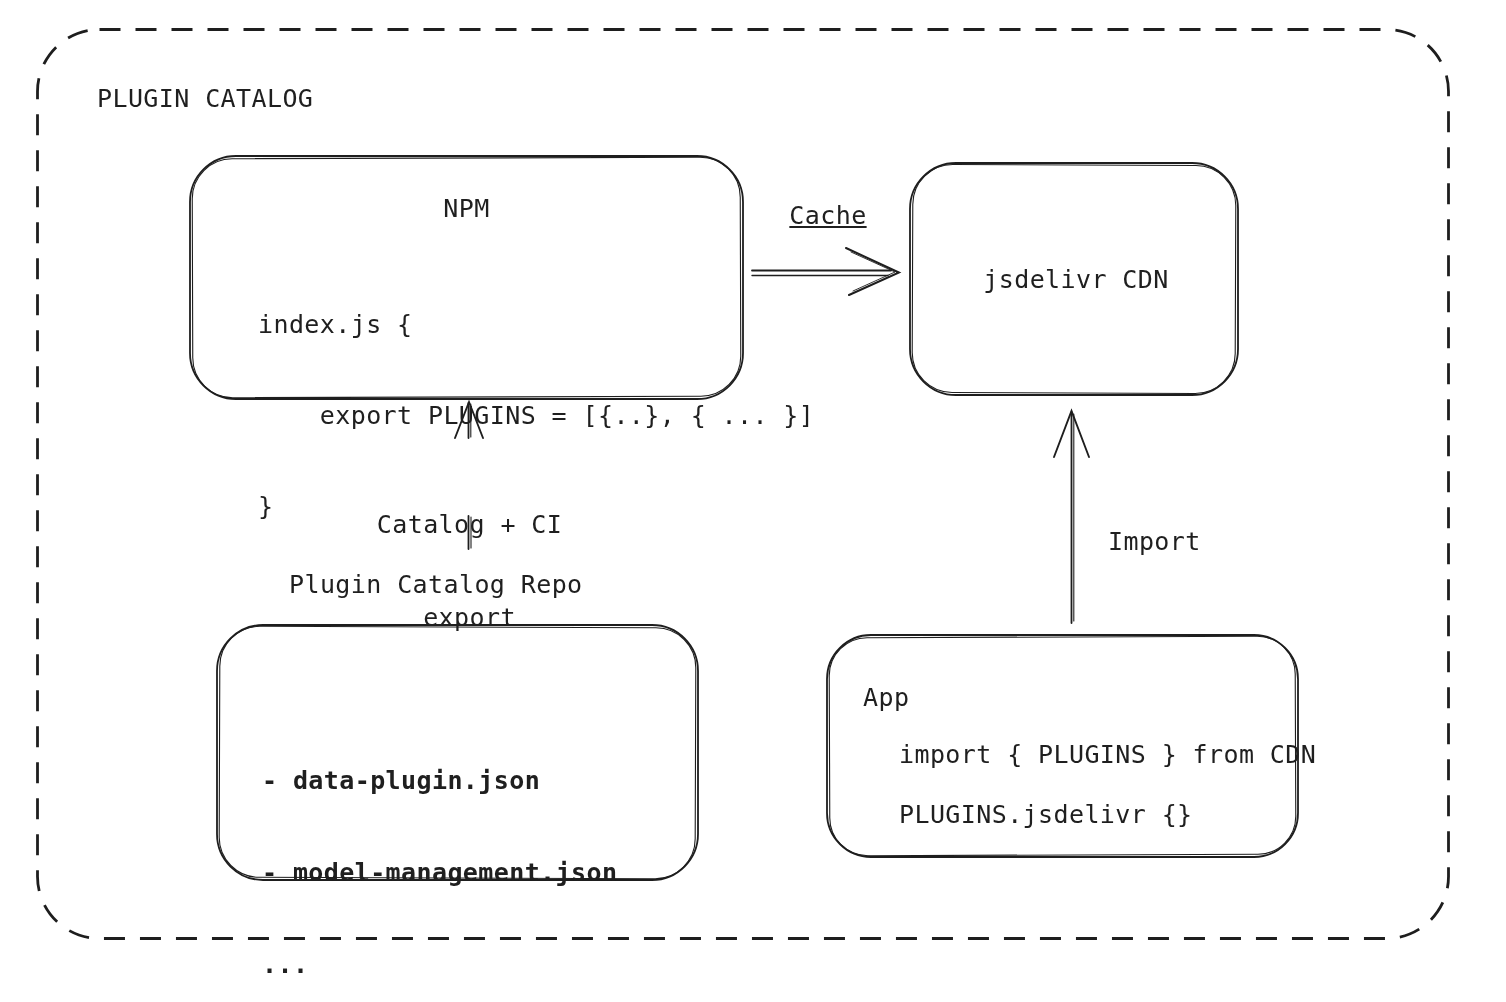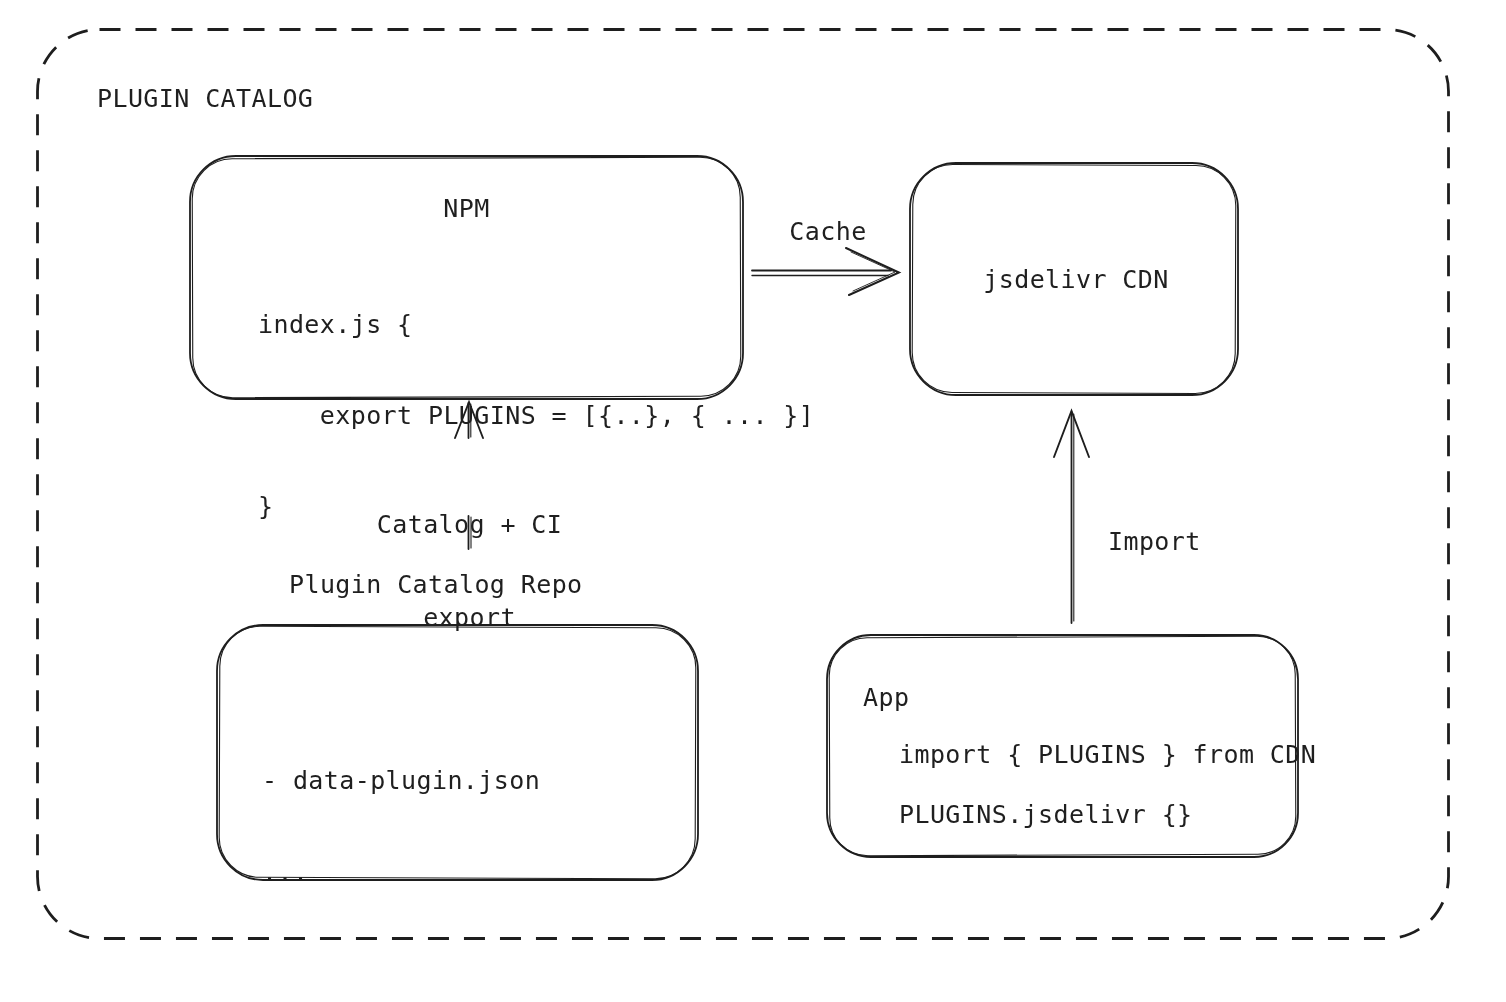--- a/index.html
+++ b/index.html
@@ -37,21 +37,21 @@
     position: absolute;
     font-size: 25px;
     letter-spacing: 0.4px;
     white-space: pre;
     margin-left: 36px;
   }
   .codeblock div {
     white-space: pre;
   }
   .npm-code div   { line-height: 33px; }
-  .repo-list div  { line-height: 34px; }
+  .repo-list div  { line-height: 34px; font-weight: bold; }
 </style>
 </head>
 <body>
 
 <div class="canvas">
 
   <svg class="shapes" width="1506" height="1002" viewBox="0 0 1506 1002">
 
     <rect x="37.5" y="29.5" width="1411" height="909" rx="62" fill="none" stroke="#1e1e1e" stroke-width="2.8" stroke-dasharray="21 15" stroke-linecap="butt"></rect>
 
@@ -100,33 +100,34 @@
   <div class="label center" style="left:190px; top:193px; width:553px;">NPM</div>
 
   <div class="label" style="left:97px; top:83px;">PLUGIN CATALOG</div>
 
   <div class="codeblock npm-code" style="left:222px; top:250px;">
     <div>index.js {</div>
     <div>    export PLUGINS = [{..}, { ... }]</div>
     <div>}</div>
   </div>
 
-  <div class="label center" style="left:752px; top:216px; width:152px;">Cache</div>
+  <div class="label center" style="left:752px; top:200px; width:152px;text-decoration:underline;">Cache</div>
 
   <div class="label center" style="left:910px; top:264px; width:332px;">jsdelivr CDN</div>
 
   <div class="label center" style="left:331px; top:447px; width:277px;">
     <div>Catalog + CI</div>
     <div>export</div>
   </div>
 
   <div class="label" style="left:289px; top:569px;text-align:right;">Plugin Catalog Repo</div>
 
   <div class="codeblock repo-list" style="left:226px; top:706px;">
     <div>- data-plugin.json</div>
+    <div>- model-management.json</div>
     <div>...</div>
   </div>
 
   <div class="label" style="left:863px; top:682px;">App</div>
   <div class="codeblock" style="left:863px; top:740px;">import { PLUGINS } from CDN</div>
   <div class="codeblock" style="left:863px; top:800px;">PLUGINS.jsdelivr {}</div>
 
   <div class="label" style="left:1108px; top:519px;margin-top:7px;">Import</div>
 
 </div>

